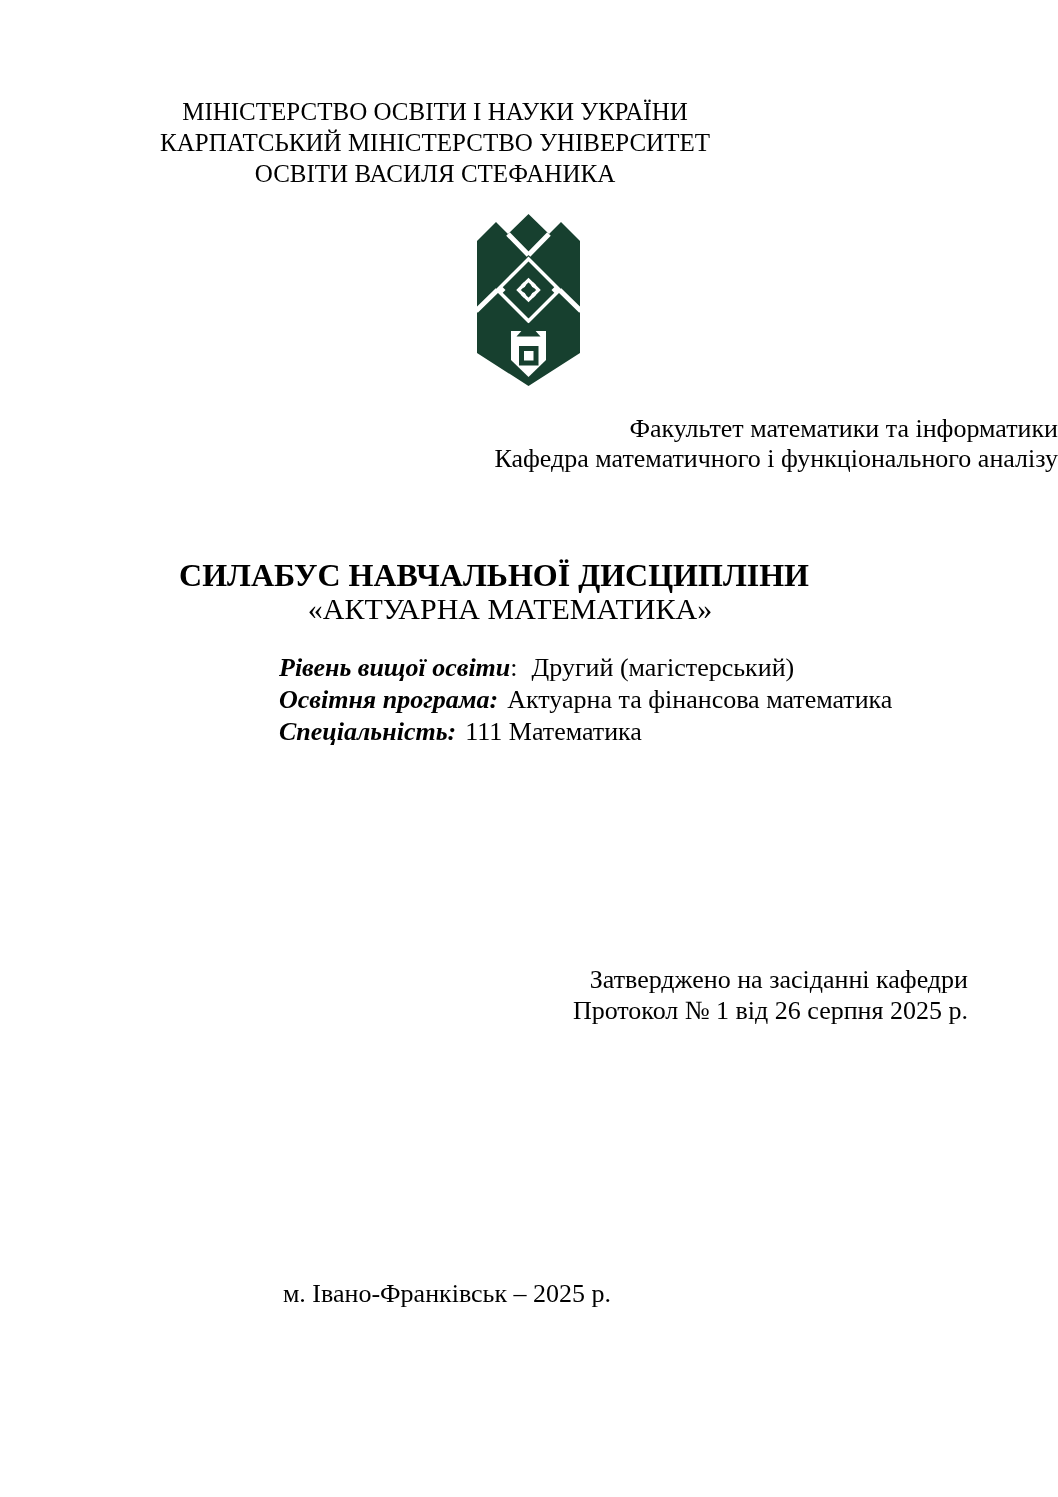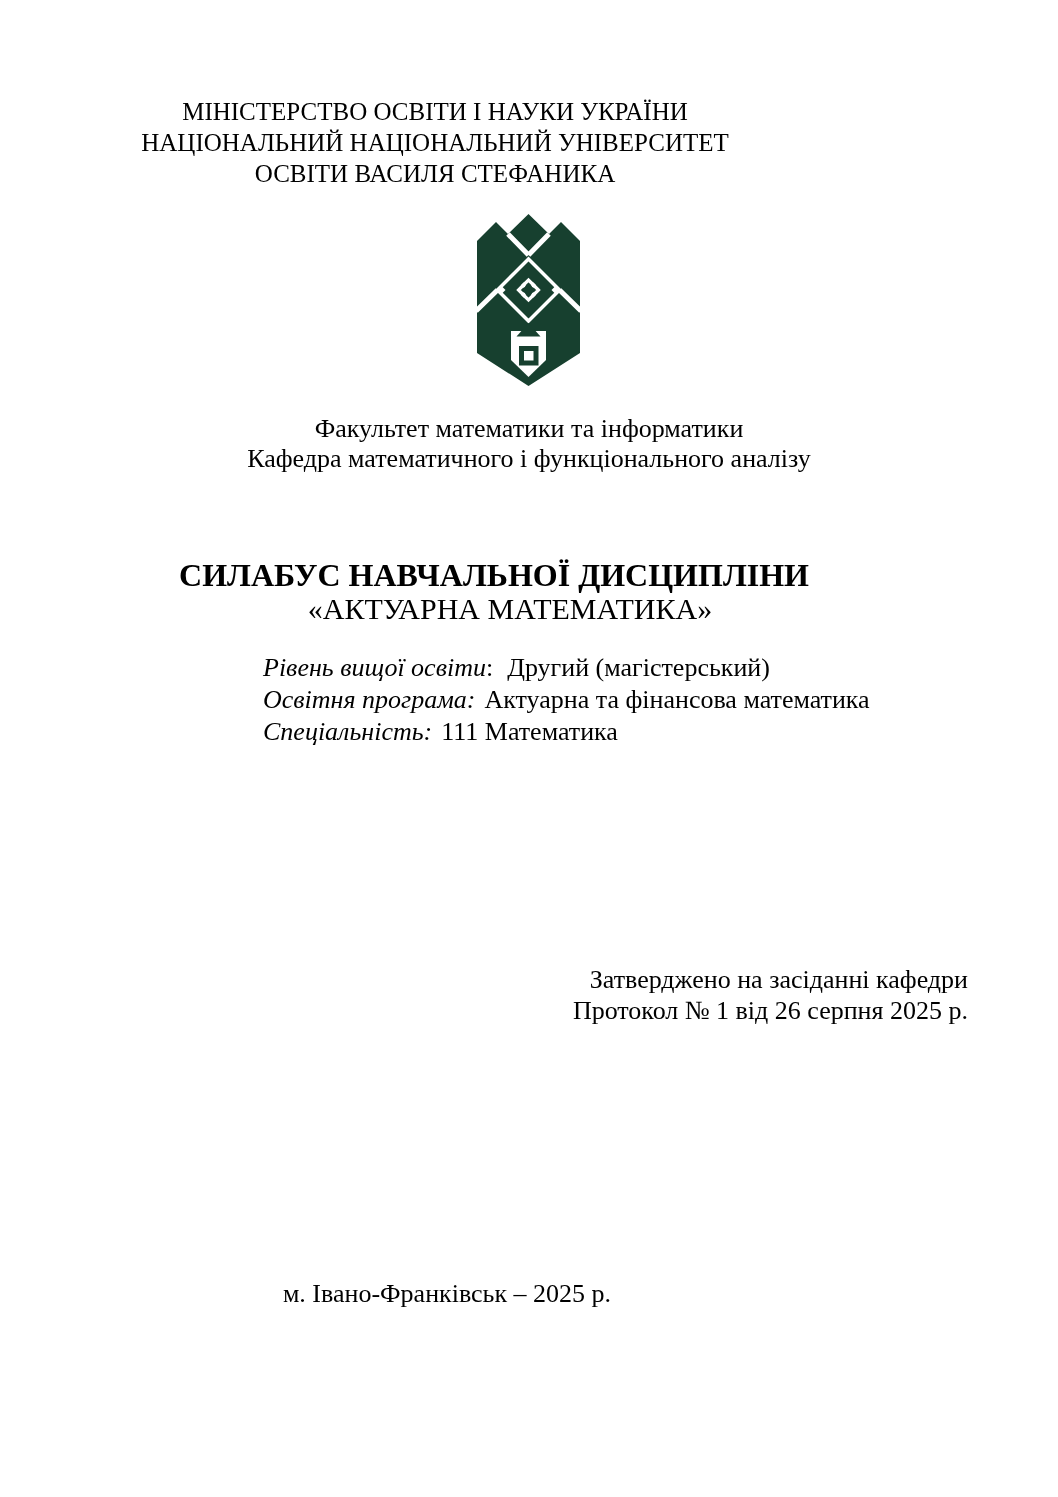--- a/index.html
+++ b/index.html
@@ -21,39 +21,39 @@
   }
   .logo {
     position: absolute;
     top: 210px; left: 467px;
     width: 123px; height: 180px;
   }
   .emblem-fill { fill: var(--emblem-green, #17402f); }
   .faculty {
     position: absolute;
     top: 414px; left: 0; width: 1058px;
-    text-align: center;
+    text-align: right;
     font-size: 26px;
     line-height: 30px;
   }
   .title-block {
     position: absolute;
     top: 558px; left: 0; width: 988px;
     text-align: center;
     line-height: 34px;
   }
   .doc-title { font-size: 32px; font-weight: bold; }
   .doc-subtitle { font-size: 30px; padding-left: 32px; }
   .details {
     position: absolute;
     top: 652px; left: 263px;
     font-size: 26px;
     line-height: 32px;
   }
-  .d-label { font-weight: normal; font-style: italic; }
+  .d-label { font-weight: bold; font-style: italic; margin-left: 16px; }
   .d-sep { font-style: normal; font-weight: normal; }
   .d-val { margin-left: 9px; }
   .detail-line:first-child .d-val { margin-left: 14px; }
   .approval {
     position: absolute;
     top: 964px; right: 90px;
     text-align: right;
     font-size: 26px;
     line-height: 31px;
   }
@@ -64,21 +64,21 @@
     font-size: 26px;
   }
 </style>
 </head>
 <body>
 
 <div class="page">
 
   <div class="header">
     <div>МІНІСТЕРСТВО ОСВІТИ І НАУКИ УКРАЇНИ</div>
-    <div>НАЦІОНАЛЬНИЙ НАЦІОНАЛЬНИЙ УНІВЕРСИТЕТ</div>
+    <div>КАРПАТСЬКИЙ МІНІСТЕРСТВО УНІВЕРСИТЕТ</div>
     <div>ОСВІТИ ВАСИЛЯ СТЕФАНИКА</div>
   </div>
 
   <div class="logo">
     <svg width="123" height="180" viewBox="0 0 123 180" xmlns="http://www.w3.org/2000/svg" aria-hidden="true">
 
       <path class="emblem-fill" d="M61.5 4 L82 24 L94 12 L113 31 L113 143 L61.5 176 L10 143 L10 31 L29 12 L41 24 Z"></path>
 
       <g stroke="#ffffff" fill="none">
         <path stroke-width="5" d="M41 24 L61.5 45 M82 24 L61.5 45 M30.5 80 L9 101 M92.5 80 L114 101"></path>

